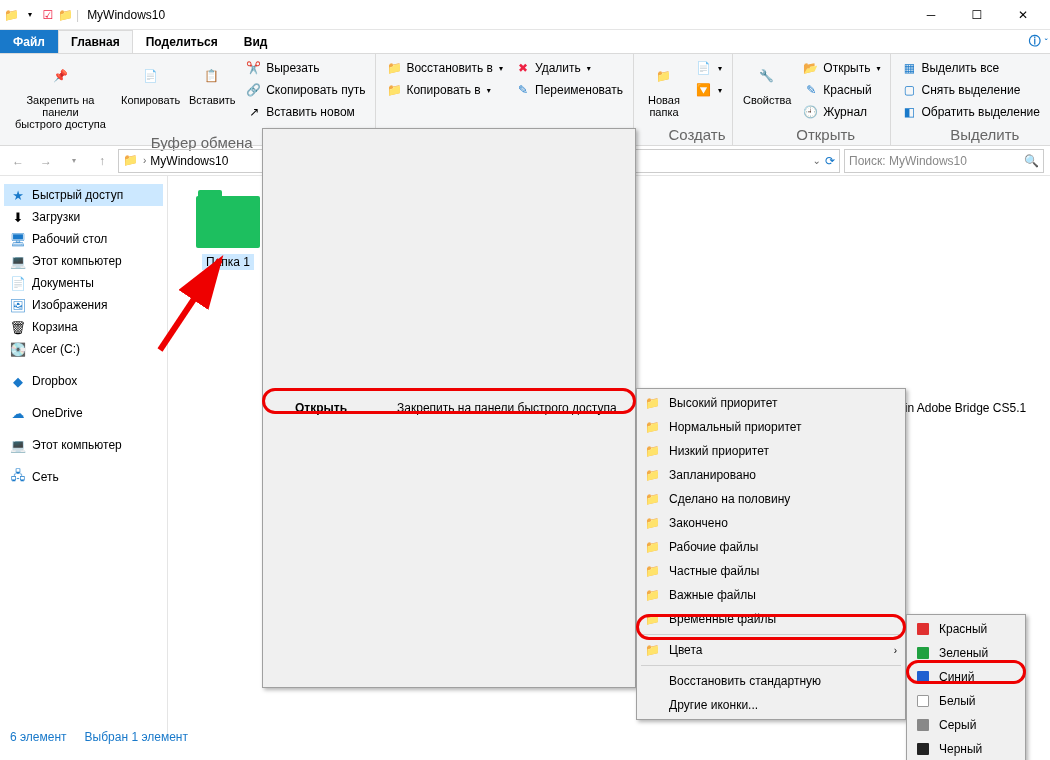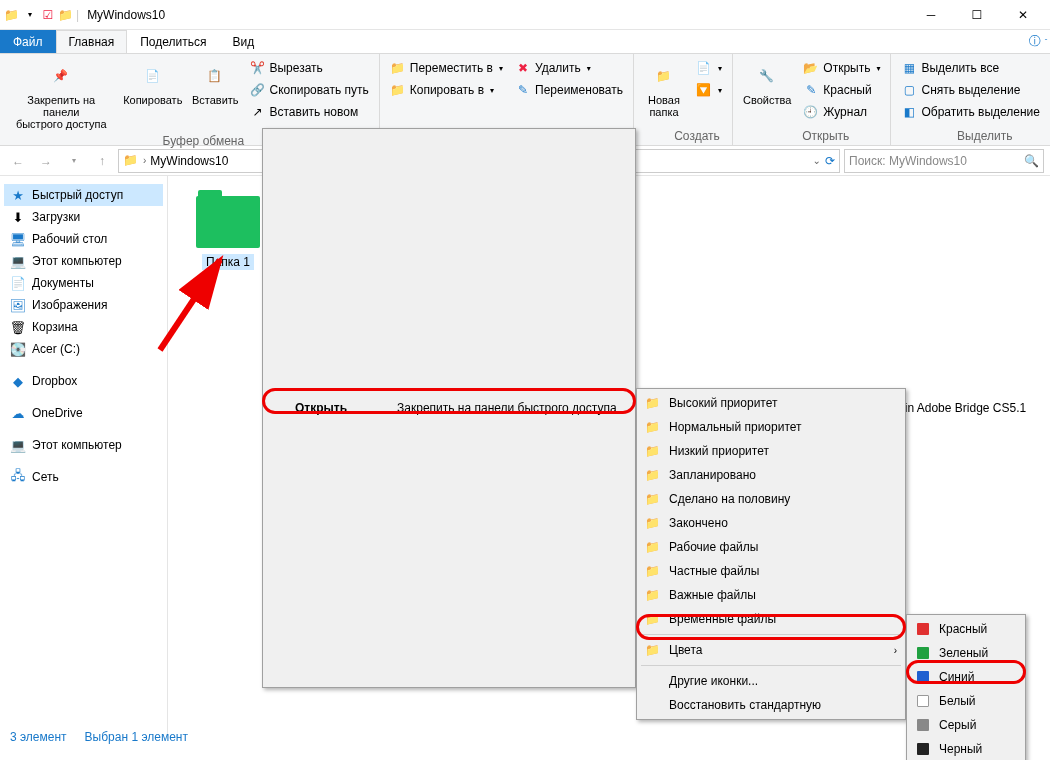--- a/index.html
+++ b/index.html
@@ -7,31 +7,31 @@
 
 
 .titlebar { height: 30px; background: #fff; border-bottom: 1px solid #e5e5e5; display: flex; align-items: center; padding: 0 4px; }
 .titlebar .sys-icons { display: flex; gap: 2px; align-items: center; }
 .sys-ico { width: 16px; height: 16px; display: inline-flex; align-items: center; justify-content: center; }
 .titlebar .title { margin-left: 8px; }
 .titlebar .wincontrols { margin-left: auto; display: flex; }
 .wc { width: 46px; height: 30px; display: flex; align-items: center; justify-content: center; }
 
 
-.tabs { height: 24px; display: flex; background: #fff; border-bottom: 1px solid #dadada; align-items: flex-end; }
+.tabs { height: 24px; display: flex; background: #fff; border-bottom: 1px solid #dadada; align-items: flex-end; font-weight: bold; }
 .tab { padding: 4px 12px; border: 1px solid transparent; border-bottom: none; }
 .tab.file { background: #1979ca; color: #fff; }
 .tab.active { border-color: #dadada; background: #f5f6f7; }
 .tabs .help { margin-left: auto; width: 24px; height: 24px; display: flex; align-items: center; justify-content: center; color: #1979ca; }
 
 
 .ribbon { height: 92px; background: #f5f6f7; border-bottom: 1px solid #dadada; display: flex; }
 .rgroup { border-right: 1px solid #dadada; padding: 4px 6px 2px; display: flex; flex-direction: column; align-items: center; }
 .rgroup .body { flex: 1; display: flex; align-items: flex-start; gap: 4px; }
-.rgroup .label { font-size: 12px; color: #666; text-align: center; padding-top: 2px; margin-left: 28px; }
+.rgroup .label { font-size: 15px; color: #666; text-align: center; padding-top: 2px; margin-left: 28px; }
 .rbtn-big { display: flex; flex-direction: column; align-items: center; gap: 2px; padding: 2px 4px; text-align: center; min-width: 48px; }
 .rbtn-big .ico { width: 32px; height: 32px; display: flex; align-items: center; justify-content: center; }
 .rbtn-big .txt { font-size: 11px; line-height: 12px; }
 .rbtn-sm { display: flex; align-items: center; gap: 4px; padding: 2px 4px; font-size: 11px; white-space: nowrap; }
 .rbtn-sm .ico { width: 16px; height: 16px; display: flex; align-items: center; justify-content: center; }
 .rcol { display: flex; flex-direction: column; gap: 2px; }
 .dd-arrow { font-size: 8px; margin-left: 2px; }
 
 
 .addrbar { height: 30px; display: flex; align-items: center; padding: 2px 6px; gap: 4px; border-bottom: 1px solid #e5e5e5; }
@@ -141,21 +141,21 @@
       </div>
     </div>
     <div class="label">Буфер обмена</div>
   </div>
 
   <div class="rgroup">
     <div class="body">
       <div class="rcol">
         <div class="rbtn-sm">
             <span class="ico ic-folder">📁</span>
-            <span>Переместить в</span>
+            <span>Восстановить в</span>
             <span class="dd-arrow">▾</span>
           </div>
         <div class="rbtn-sm">
             <span class="ico ic-folder">📁</span>
             <span>Копировать в</span>
             <span class="dd-arrow">▾</span>
           </div>
       </div>
       <div class="rcol">
         <div class="rbtn-sm">
@@ -316,21 +316,21 @@
   </div>
   <div class="content">
     <div class="folder-item">
       <div class="fico"></div>
       <div class="fname">Папка 1</div>
     </div>
   </div>
 </div>
 
 <div class="statusbar">
-  <span>3 элемент</span>
+  <span>6 элемент</span>
   <span>Выбран 1 элемент</span>
 </div>
 
 <div class="ctxmenu main">
   <div class="ctxitem">
       <span class="ico"></span>
       <b>Открыть</b>
     </div>
   <div class="ctxitem">
       <span class="ico"></span>
@@ -404,25 +404,25 @@
     </div>
   <div class="ctxsep"></div>
   <div class="ctxitem">
       <span class="ico ic-folder">📁</span>
       <span>Цвета</span>
       <span class="arrow">›</span>
     </div>
   <div class="ctxsep"></div>
   <div class="ctxitem">
       <span class="ico"></span>
+      <span>Восстановить стандартную</span>
+    </div>
+  <div class="ctxitem">
+      <span class="ico"></span>
       <span>Другие иконки...</span>
-    </div>
-  <div class="ctxitem">
-      <span class="ico"></span>
-      <span>Восстановить стандартную</span>
     </div>
 </div>
 
 <div class="ctxmenu sub2">
   <div class="ctxitem">
       <span class="ico">
         <span class="sq" style="background:#e03030;"></span>
       </span>
       <span>Красный</span>
     </div>

